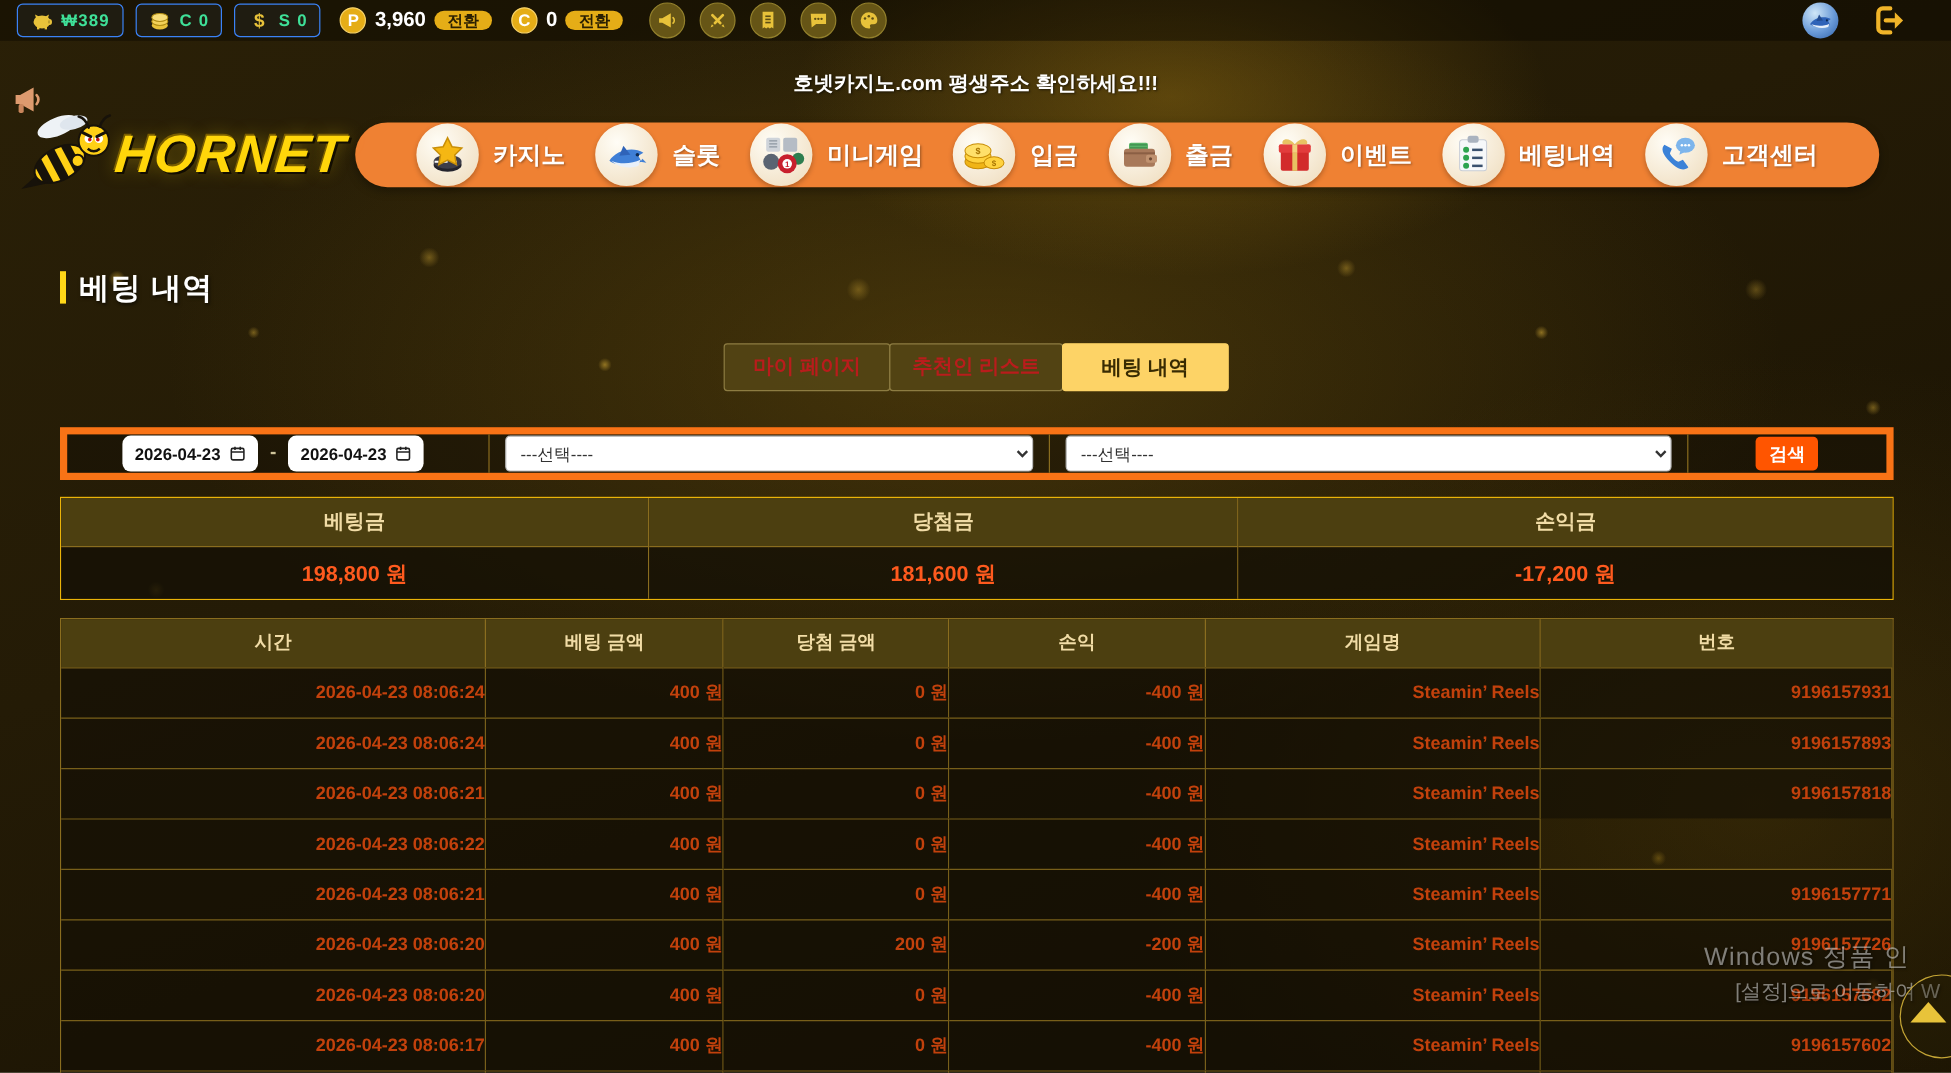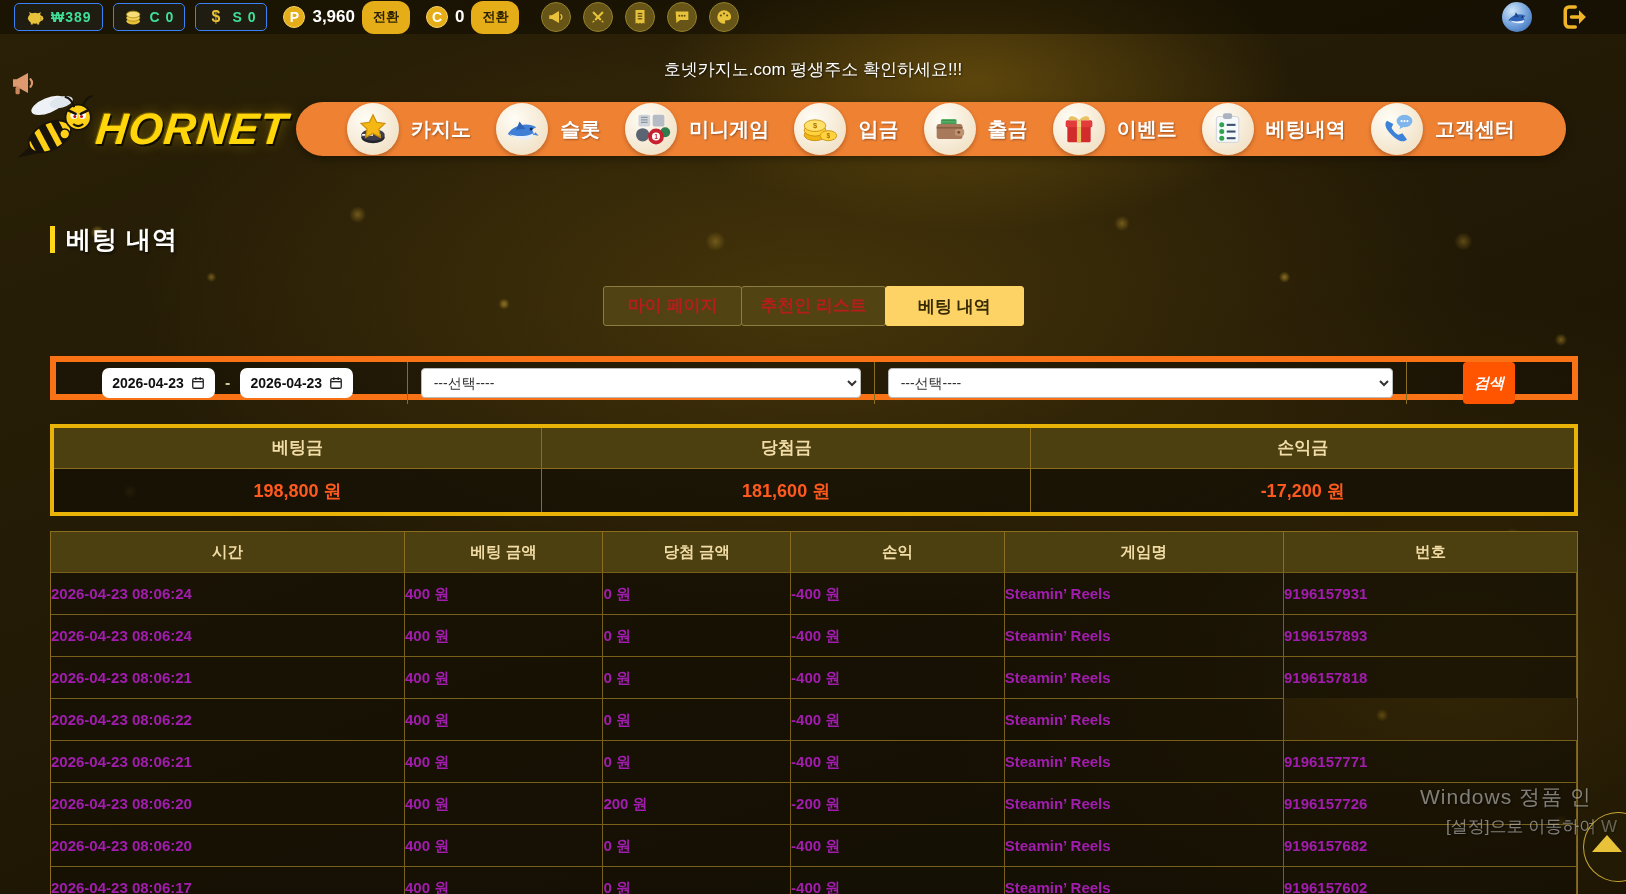--- a/index.html
+++ b/index.html
@@ -33,34 +33,34 @@
   .wbox { display:flex; align-items:center; gap:6px; height:28px; padding:0 10px;
           background:#1f1c11; border:1px solid #3b82f6; border-radius:5px; }
   .wbox .cur { color:#3fe098; font-weight:bold; font-size:14px; letter-spacing:1px; }
   .ico-slot { display:inline-flex; align-items:center; justify-content:center; }
   .wbox .ico-slot { width:20px; height:20px; }
   .pgroup { display:flex; align-items:center; gap:7px; margin-left:6px; }
   .badge { width:22px; height:22px; border-radius:50%; background:#e5ad17; color:#fff;
            font-weight:bold; font-size:14px; display:flex; align-items:center; justify-content:center;
            border:1px solid #f6d268; }
   .pval { color:#fff; font-weight:bold; font-size:17px; }
-  .convert { height:33px; padding:0 11px; background:#e5ad17; border:none; border-radius:12px;
+  .convert { height:16px; padding:0 11px; background:#e5ad17; border:none; border-radius:12px;
              color:#2a1f02; font-weight:bold; font-size:13px; cursor:pointer; font-family:inherit; }
   .quick { display:flex; gap:12px; margin-left:12px; }
   .qbtn { width:30px; height:30px; border-radius:50%; background:#665516; border:1px solid #93802c;
           display:flex; align-items:center; justify-content:center; cursor:pointer; }
   .qbtn .ico-slot { width:18px; height:18px; }
   .tb-right { margin-left:auto; display:flex; align-items:center; gap:26px; padding-right:22px; }
   .avatar { width:30px; height:30px; border-radius:50%; overflow:hidden;
             background:radial-gradient(circle at 35% 30%, #cfe6f7, #6b9bd8 55%, #2d5fa8);
             display:flex; align-items:center; justify-content:center; }
   
   .hero { position:relative; z-index:4; }
   .mega-deco { position:absolute; left:8px; top:10px; }
-  .notice { text-align:center; margin-top:24px; color:#fff; font-weight:normal; font-size:17px;
+  .notice { text-align:center; margin-top:24px; color:#fff; font-weight:bold; font-size:17px;
             text-shadow:1px 1px 2px rgba(0,0,0,.6); }
   .hero-row { display:flex; align-items:center; margin-top:6px; }
   .logo { width:296px; display:flex; align-items:center; padding-left:6px; }
   .logo-text { font-size:44px; font-weight:bold; font-style:italic; color:#ffd60a;
                letter-spacing:1px; transform:skewX(-6deg); margin-left:-14px;
                text-shadow:2px 2px 0 #120d01, -1px -1px 0 #7a5e00, 0 0 14px rgba(255,214,10,.35); }
   .navbar { flex:1; margin-right:60px; height:54px; background:#ef8133; border-radius:34px;
             display:flex; align-items:center; justify-content:space-evenly; padding:0 26px;
             box-shadow:0 3px 8px rgba(0,0,0,.35); }
   .nav-item { display:flex; align-items:center; gap:12px; cursor:pointer; }
@@ -85,37 +85,37 @@
   .fsec { display:flex; align-items:center; border-right:1px solid #8a6d1f; }
   .fsec:last-child { border-right:none; }
   .fsec.dates { padding-left:46px; gap:0; }
   .datebox { width:113px; height:30px; background:#fff; border-radius:7px; display:flex;
              align-items:center; justify-content:center; gap:7px; font-weight:bold; font-size:14px;
              color:#111; cursor:pointer; }
   .dash { color:#cfc49a; margin:0 10px; font-weight:bold; }
   .fselect { width:calc(100% - 26px); margin:0 13px; height:30px; border-radius:4px;
              border:1px solid #bbb; background:#fff; color:#333; font-size:14px;
              padding:0 8px; font-family:inherit; }
-  .search-btn { width:52px; height:42px; margin:auto; background:#ff5500; border:none;
+  .search-btn { width:52px; height:28px; margin:auto; background:#ff5500; border:none;
                 border-radius:4px; color:#fff; font-weight:bold; font-size:15px; cursor:pointer;
-                font-family:inherit;font-style:italic; }
+                font-family:inherit; }
   
   .grid3 { display:grid; grid-template-columns:32.1% 32.2% 35.7%; }
-  .summary { margin-top:24px; border:4px solid #eab308; }
+  .summary { margin-top:14px; border:1px solid #eab308; }
   .hcell { height:40px; line-height:40px; text-align:center; background:#4c3f10; color:#f1dca6;
            font-weight:bold; font-size:17px; border-right:1px solid #8a6d1f; }
   .hcell:last-child, .vcell:last-child, .tcell:last-child { border-right:none; }
   .vcell { height:44px; line-height:44px; text-align:center; background:rgba(20,15,5,.72);
            color:#ff5a1e; font-weight:bold; font-size:18px; border-top:1px solid #8a6d1f;
            border-right:1px solid #8a6d1f; }
   .btable { margin-top:15px; border:1px solid #8a6d1f; border-bottom:none; }
   .grid6 { display:grid; grid-template-columns:23.2% 13% 12.3% 14% 18.3% 1fr; }
   .btable .hcell { font-size:15.5px; }
-  .trow .tcell { height:42px; line-height:42px; text-align:left; background:rgba(20,15,5,.66);
-                 color:#a21caf; font-weight:bold; font-size:15px;
+  .trow .tcell { height:42px; line-height:42px; text-align:right; background:rgba(20,15,5,.66);
+                 color:#c2410c; font-weight:bold; font-size:15px;
                  border-top:1px solid rgba(138,109,31,.85); border-right:1px solid rgba(138,109,31,.85); }
   .trow.ghost .tcell { height:40px; }
   
   .watermark { position:absolute; left:1420px; top:783px; width:320px; z-index:6;
                color:rgba(218,218,218,.55); text-shadow:1px 1px 2px rgba(0,0,0,.5); pointer-events:none; }
   .wm1 { font-size:21px; letter-spacing:1px; }
   .wm2 { font-size:17px; margin-top:4px; padding-left:26px; }
   .scrolltop { position:absolute; left:1583px; top:812px; width:70px; height:70px; z-index:7;
                border:1px solid rgba(226,190,62,.85); border-radius:50%;
                background:rgba(40,32,8,.30); cursor:pointer; }

